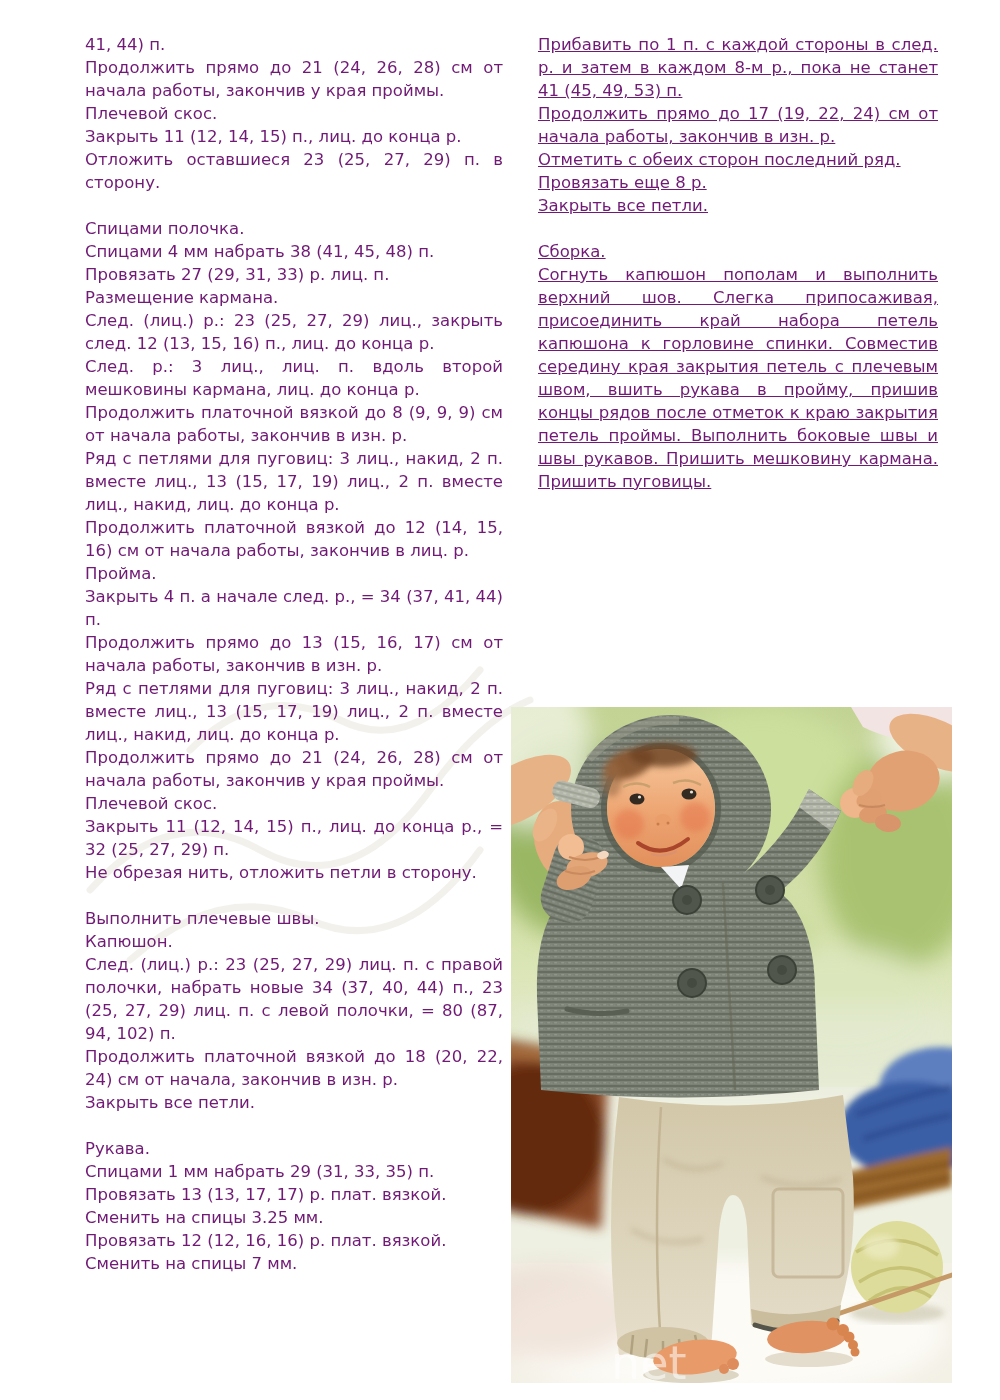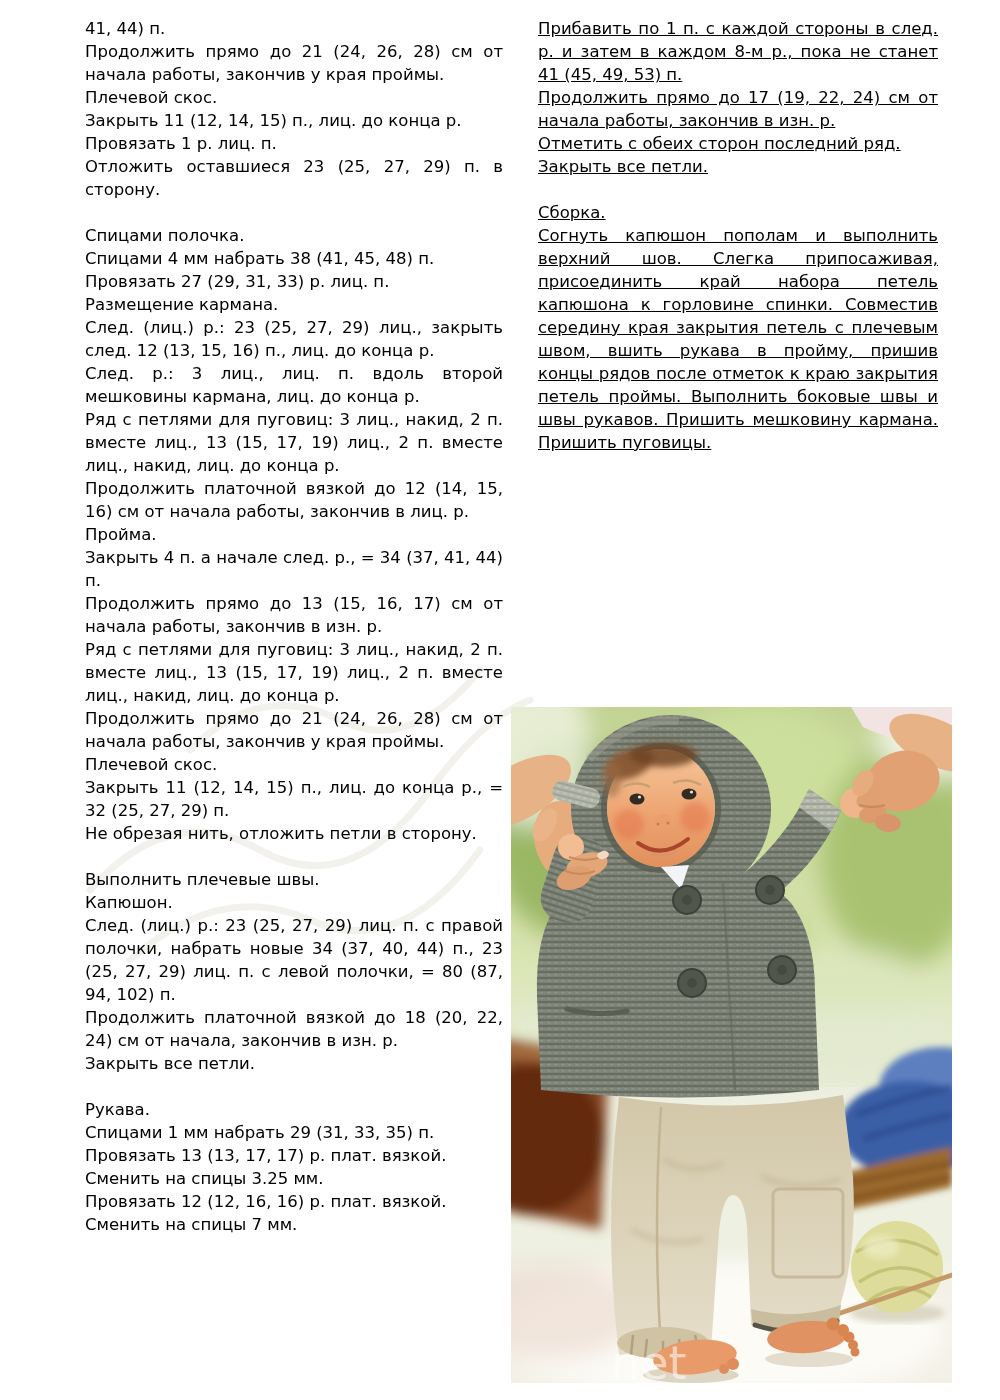--- a/index.html
+++ b/index.html
@@ -1,21 +1,21 @@
 <!DOCTYPE html>
 <html lang="ru"><head>
 <meta charset="utf-8">
 <style>
   html,body{margin:0;padding:0;background:#ffffff;}
   .page{
     position:relative;width:1000px;height:1400px;background:#ffffff;overflow:hidden;
     font-family:"DejaVu Sans","Liberation Sans",sans-serif;
   }
   .col{
-    position:absolute;top:17px;color:#000000;font-size:16.5px;line-height:23px;
+    position:absolute;top:33px;color:#701a75;font-size:16.5px;line-height:23px;
     text-align:justify;text-justify:inter-word;z-index:2;
   }
   .col-left{left:85px;width:418px;}
   .col-right{left:538px;width:400px;text-decoration:underline;}
   .para{margin:0;padding:0;}
   .section{margin:0 0 23px 0;}
   .section:last-child{margin-bottom:0;}
   .pagemark{position:absolute;left:50px;top:420px;z-index:1;pointer-events:none;}
   .photo{
     position:absolute;left:511px;top:707px;width:441px;height:676px;z-index:3;
@@ -35,30 +35,30 @@
       <path d="M140,330 Q210,260 290,300 Q360,335 430,250"></path>
     </g>
   </svg>
 
   <div class="col col-left">
       <div class="section">
         <p class="para">41, 44) п.</p>
         <p class="para">Продолжить прямо до 21 (24, 26, 28) см от начала работы, закончив у края проймы.</p>
         <p class="para">Плечевой скос.</p>
         <p class="para">Закрыть 11 (12, 14, 15) п., лиц. до конца р.</p>
-        <p class="para">Провязать 1 р. лиц. п.</p>
         <p class="para">Отложить оставшиеся 23 (25, 27, 29) п. в сторону.</p>
       </div>
       <div class="section">
         <p class="para">Спицами полочка.</p>
         <p class="para">Спицами 4 мм набрать 38 (41, 45, 48) п.</p>
         <p class="para">Провязать 27 (29, 31, 33) р. лиц. п.</p>
         <p class="para">Размещение кармана.</p>
         <p class="para">След. (лиц.) р.: 23 (25, 27, 29) лиц., закрыть след. 12 (13, 15, 16) п., лиц. до конца р.</p>
         <p class="para">След. р.: 3 лиц., лиц. п. вдоль второй мешковины кармана, лиц. до конца р.</p>
+        <p class="para">Продолжить платочной вязкой до 8 (9, 9, 9) см от начала работы, закончив в изн. р.</p>
         <p class="para">Ряд с петлями для пуговиц: 3 лиц., накид, 2 п. вместе лиц., 13 (15, 17, 19) лиц., 2 п. вместе лиц., накид, лиц. до конца р.</p>
         <p class="para">Продолжить платочной вязкой до 12 (14, 15, 16) см от начала работы, закончив в лиц. р.</p>
         <p class="para">Пройма.</p>
         <p class="para">Закрыть 4 п. а начале след. р., = 34 (37, 41, 44) п.</p>
         <p class="para">Продолжить прямо до 13 (15, 16, 17) см от начала работы, закончив в изн. р.</p>
         <p class="para">Ряд с петлями для пуговиц: 3 лиц., накид, 2 п. вместе лиц., 13 (15, 17, 19) лиц., 2 п. вместе лиц., накид, лиц. до конца р.</p>
         <p class="para">Продолжить прямо до 21 (24, 26, 28) см от начала работы, закончив у края проймы.</p>
         <p class="para">Плечевой скос.</p>
         <p class="para">Закрыть 11 (12, 14, 15) п., лиц. до конца р., = 32 (25, 27, 29) п.</p>
         <p class="para">Не обрезая нить, отложить петли в сторону.</p>
@@ -78,20 +78,21 @@
         <p class="para">Провязать 12 (12, 16, 16) р. плат. вязкой.</p>
         <p class="para">Сменить на спицы 7 мм.</p>
       </div>
     </div>
 
   <div class="col col-right">
       <div class="section">
         <p class="para">Прибавить по 1 п. с каждой стороны в след. р. и затем в каждом 8-м р., пока не станет 41 (45, 49, 53) п.</p>
         <p class="para">Продолжить прямо до 17 (19, 22, 24) см от начала работы, закончив в изн. р.</p>
         <p class="para">Отметить с обеих сторон последний ряд.</p>
+        <p class="para">Провязать еще 8 р.</p>
         <p class="para">Закрыть все петли.</p>
       </div>
       <div class="section">
         <p class="para">Сборка.</p>
         <p class="para">Согнуть капюшон пополам и выполнить верхний шов. Слегка припосаживая, присоединить край набора петель капюшона к горловине спинки. Совместив середину края закрытия петель с плечевым швом, вшить рукава в пройму, пришив концы рядов после отметок к краю закрытия петель проймы. Выполнить боковые швы и швы рукавов. Пришить мешковину кармана. Пришить пуговицы.</p>
       </div>
     </div>
 
   <div class="photo">
     <svg width="441" height="676" viewBox="0 0 441 676">

